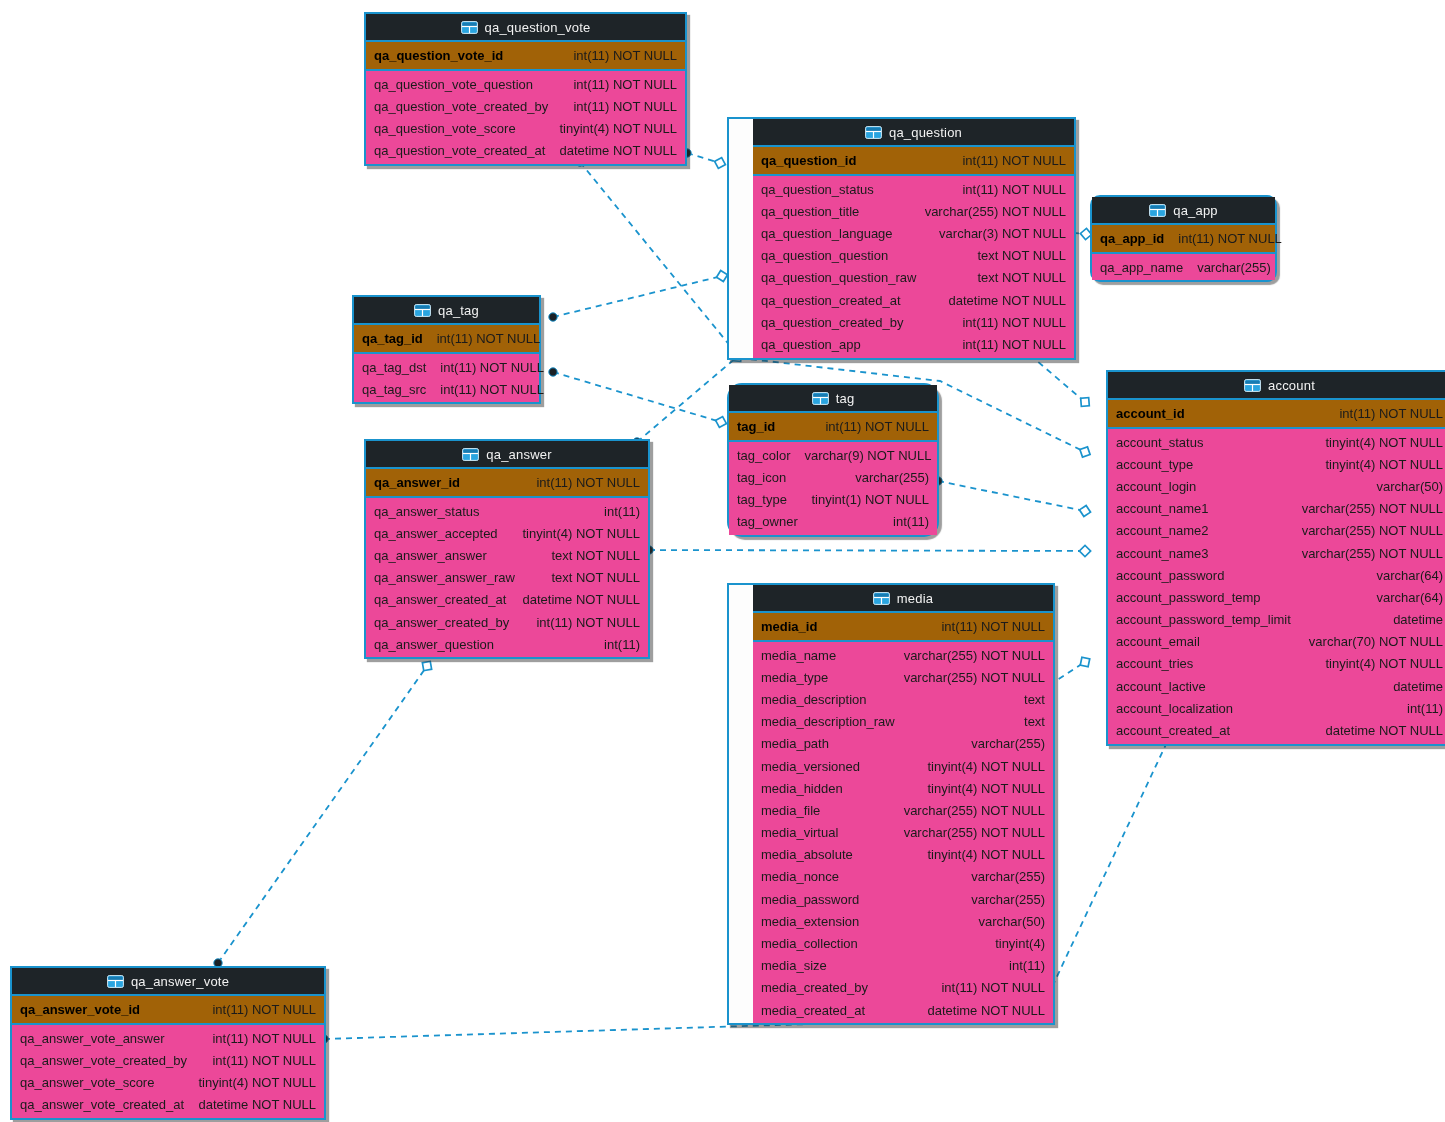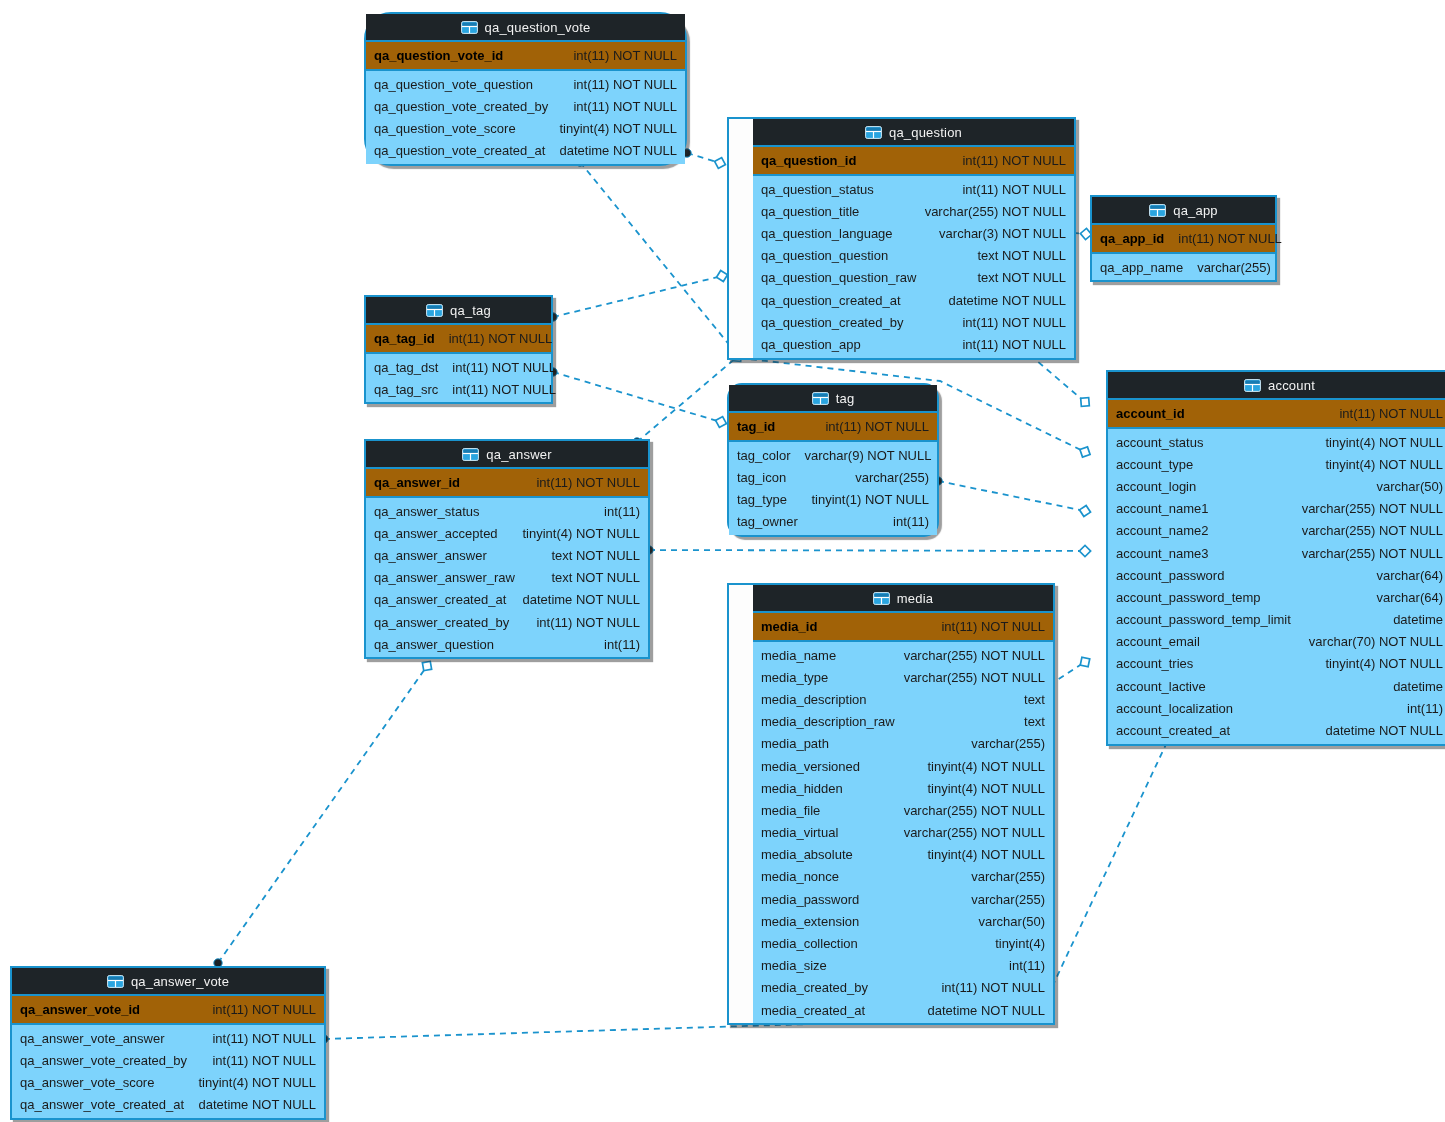--- a/index.html
+++ b/index.html
@@ -12,21 +12,21 @@
     position:absolute;background:#fdfdfd;border:2px solid #1a93cd;
     box-shadow:3px 3px 1px rgba(40,40,40,0.45);
   }
   .tbl-header{
     height:26px;background:#1e2428;color:#f2f2f2;
     display:flex;align-items:center;justify-content:center;gap:7px;
     font-size:13px;letter-spacing:0.2px;
   }
   .tbl-icon{display:inline-flex;line-height:0;}
   .pk-section{background:#a16207;border-top:2px solid #1a93cd;border-bottom:2px solid #1a93cd;}
-  .body-section{background:#7dd3fc;padding:2px 0 2px 0;}
+  .body-section{background:#ec4899;padding:2px 0 2px 0;}
   .col-row{
     height:27px;display:flex;align-items:center;justify-content:space-between;
     font-size:13px;color:#1b1b1b;
   }
   .body-section .col-row{height:22.2px;}
   .pk-section .col-name{font-weight:bold;color:#000;}
   .col-name{padding-left:8px;white-space:nowrap;}
   .col-type{padding-right:8px;margin-left:14px;white-space:nowrap;text-align:right;}
   .rel-line{fill:none;stroke:#1a93cd;stroke-width:1.8;stroke-dasharray:6 5;}
   .rel-dot{fill:#1b2126;stroke:#1a93cd;stroke-width:1;}
@@ -92,21 +92,21 @@
         <circle class="rel-dot" cx="218" cy="963" r="4.2"></circle>
         <rect class="rel-diamond" x="-4" y="-4" width="8" height="8" transform="translate(427,666) rotate(-9.865806943084372)"></rect>
       </g>
       <g>
         <polyline class="rel-line" points="324,1039 1038,1017 1168,740"></polyline>
         <circle class="rel-dot" cx="324" cy="1039" r="4.2"></circle>
         <rect class="rel-diamond" x="-4" y="-4" width="8" height="8" transform="translate(1168,740) rotate(-19.858673632705916)"></rect>
       </g>
     </svg>
 
-  <div class="tbl" style="left: 364px; top: 12px; width: 319px; border-radius: 27px;">
+  <div class="tbl" style="left: 364px; top: 12px; width: 319px;">
     <div class="tbl-header">
       <span class="tbl-icon">
         <svg width="17" height="13" viewBox="0 0 17 13">
           <rect x="0.6" y="0.6" width="15.8" height="11.8" rx="1.6" fill="#2aa5e0" stroke="#cfeaf8" stroke-width="1"></rect>
           <rect x="1.4" y="1.4" width="14.2" height="3.6" rx="1" fill="#177cb3"></rect>
           <line x1="1" y1="5.5" x2="16" y2="5.5" stroke="#ffffff" stroke-width="1.2"></line>
           <line x1="8.5" y1="5.5" x2="8.5" y2="12" stroke="#ffffff" stroke-width="1.2"></line>
         </svg>
       </span>
       <span class="tbl-title">qa_question_vote</span>
@@ -184,21 +184,21 @@
           <span class="col-name">qa_question_created_by</span>
           <span class="col-type">int(11) NOT NULL</span>
         </div>
         <div class="col-row">
           <span class="col-name">qa_question_app</span>
           <span class="col-type">int(11) NOT NULL</span>
         </div>
       </div>
   </div>
 
-  <div class="tbl" style="left: 1090px; top: 195px; width: 183px;">
+  <div class="tbl" style="left: 1090px; top: 195px; width: 183px; border-radius: 10px;">
     <div class="tbl-header">
       <span class="tbl-icon">
         <svg width="17" height="13" viewBox="0 0 17 13">
           <rect x="0.6" y="0.6" width="15.8" height="11.8" rx="1.6" fill="#2aa5e0" stroke="#cfeaf8" stroke-width="1"></rect>
           <rect x="1.4" y="1.4" width="14.2" height="3.6" rx="1" fill="#177cb3"></rect>
           <line x1="1" y1="5.5" x2="16" y2="5.5" stroke="#ffffff" stroke-width="1.2"></line>
           <line x1="8.5" y1="5.5" x2="8.5" y2="12" stroke="#ffffff" stroke-width="1.2"></line>
         </svg>
       </span>
       <span class="tbl-title">qa_app</span>
@@ -210,21 +210,21 @@
         </div>
       </div>
     <div class="body-section">
         <div class="col-row">
           <span class="col-name">qa_app_name</span>
           <span class="col-type">varchar(255)</span>
         </div>
       </div>
   </div>
 
-  <div class="tbl" style="left: 364px; top: 295px; width: 185px;">
+  <div class="tbl" style="left: 352px; top: 295px; width: 185px;">
     <div class="tbl-header">
       <span class="tbl-icon">
         <svg width="17" height="13" viewBox="0 0 17 13">
           <rect x="0.6" y="0.6" width="15.8" height="11.8" rx="1.6" fill="#2aa5e0" stroke="#cfeaf8" stroke-width="1"></rect>
           <rect x="1.4" y="1.4" width="14.2" height="3.6" rx="1" fill="#177cb3"></rect>
           <line x1="1" y1="5.5" x2="16" y2="5.5" stroke="#ffffff" stroke-width="1.2"></line>
           <line x1="8.5" y1="5.5" x2="8.5" y2="12" stroke="#ffffff" stroke-width="1.2"></line>
         </svg>
       </span>
       <span class="tbl-title">qa_tag</span>

